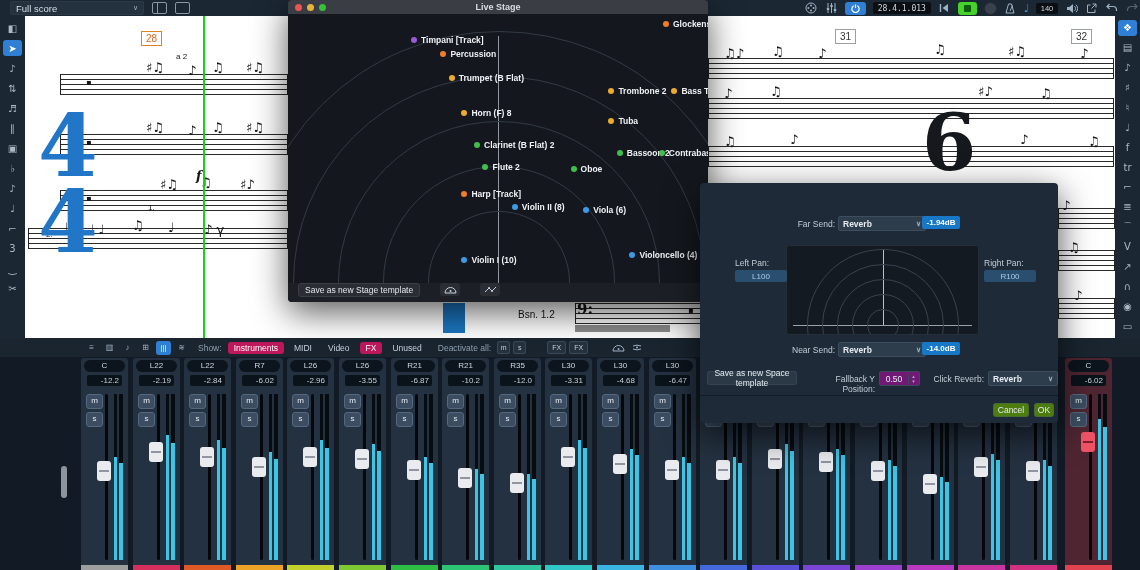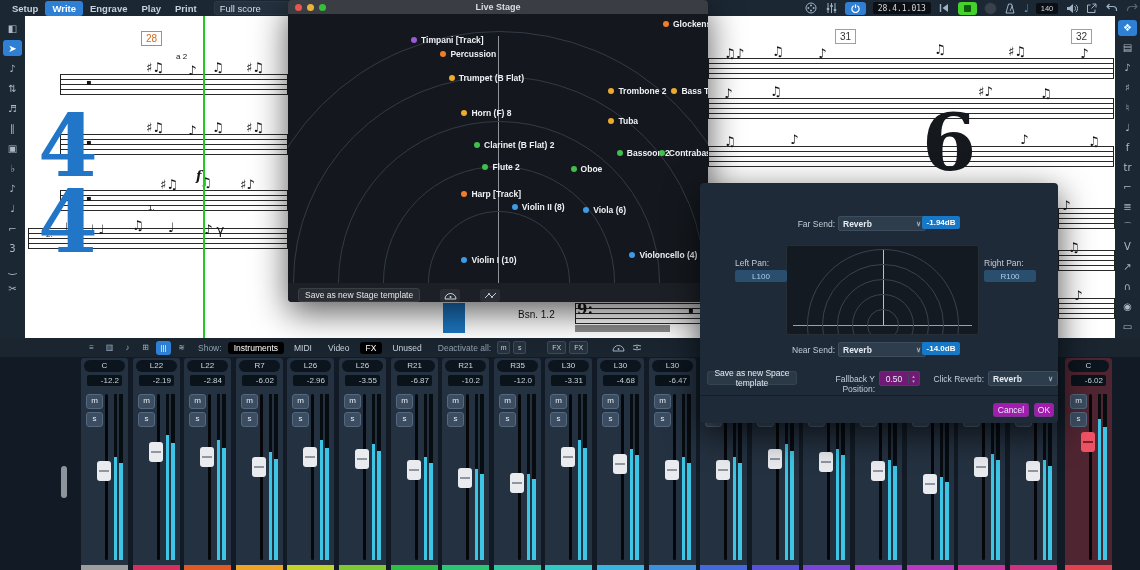--- a/index.html
+++ b/index.html
@@ -53,21 +53,21 @@
   .titlebar{height:14px;background:#3a3e44;display:flex;align-items:center;position:relative;}
   .titlebar .title{position:absolute;left:0;right:0;text-align:center;font-size:9px;color:#d8dce0;font-weight:bold;}
   .lights{display:flex;gap:5px;margin-left:7px;z-index:1;}
   .light{width:7px;height:7px;border-radius:50%;}
   #stage-canvas{position:relative;width:420px;height:269px;overflow:hidden;}
   .arc{position:absolute;border:1px solid #333b45;border-radius:50%;}
   #stage-centerline{position:absolute;left:50%;top:22px;bottom:0;width:1px;background:#8d949c;}
   .inst{position:absolute;display:flex;align-items:center;gap:4px;transform:translate(-3px,-3px);}
   .inst .dot{width:6px;height:6px;border-radius:50%;flex:none;}
   .inst .lbl{font-size:8.5px;font-weight:bold;color:#eef1f4;white-space:nowrap;}
-  #stage-bottom{height:19px;background:#1c2026;display:flex;align-items:flex-end;gap:20px;padding-left:10px;}
+  #stage-bottom{height:19px;background:#1c2026;display:flex;align-items:flex-start;gap:20px;padding-left:10px;}
   .dark-btn{background:#2a2e34;border:1px solid #3a3f46;border-radius:3px;color:#e3e7ea;font-size:8.5px;
       padding:1px 6px;line-height:10px;}
   .mini-icon-btn{width:20px;height:13px;background:#2a2e34;border-radius:3px;display:flex;align-items:center;justify-content:center;}
   
   #live-space{position:absolute;left:700px;top:183px;width:358px;height:240px;z-index:20;
       box-shadow:0 10px 34px rgba(0,0,0,.7);border-radius:4px;overflow:hidden;background:#1e2a37;}
   #live-space .titlebar{background:#3b3e43;}
   .ls-label{position:absolute;font-size:8.5px;color:#c3cdd8;text-align:right;}
   .dropdown{position:absolute;height:13px;background:#2e3d4c;border:1px solid #3d4d5e;border-radius:2px;
       display:flex;align-items:center;justify-content:space-between;padding:0 4px;font-size:8.5px;color:#e6ecf2;font-weight:bold;}
@@ -78,32 +78,32 @@
       display:flex;align-items:center;justify-content:center;}
   #pan-panel{position:absolute;left:86px;top:62px;width:191px;height:88px;background:#141a22;
       border:1px solid #262e38;border-radius:3px;overflow:hidden;}
   #pan-centerline{position:absolute;left:50%;top:4px;bottom:8px;width:1px;background:#b9c0c7;}
   #pan-baseline{position:absolute;left:6px;right:6px;bottom:8px;height:1px;background:#9aa1a8;}
   .pan-arc{position:absolute;border:1px solid #3a434e;border-radius:50%;}
   .spin{position:absolute;height:13px;background:#701a75;border:1px solid #3a4a59;border-radius:2px;
       display:flex;align-items:center;}
   .spin .val{width:28px;text-align:center;font-size:8.5px;color:#e6ecf2;}
   .spin .arrows{width:9px;display:flex;flex-direction:column;align-items:center;font-size:5px;color:#9fb2c4;line-height:5px;border-left:1px solid #3a4a59;}
-  .btn{position:absolute;height:14px;background:#a21caf;border:1px solid #44556466;border-radius:3px;color:#e6ecf2;
+  .btn{position:absolute;height:14px;background:#4d7c0f;border:1px solid #44556466;border-radius:3px;color:#e6ecf2;
       font-size:8.5px;display:flex;align-items:center;justify-content:center;}
   #ls-footer-line{position:absolute;left:0;right:0;top:212px;height:1px;background:#141d27;}
   
   #mixer{position:absolute;left:0;top:338px;width:1140px;height:232px;background:#121b25;z-index:5;}
   #mixer-toolbar{position:absolute;left:0;top:0;width:1140px;height:19px;background:#1a2530;
       display:flex;align-items:center;font-size:8.5px;}
   .mt-icon{width:15px;height:14px;margin-right:3px;display:flex;align-items:center;justify-content:center;
       color:#9fb2c4;font-size:10px;border-radius:3px;}
   .mt-icon.active{background:#2f80d5;color:#fff;}
   .pill{border-radius:3px;padding:1px 6px;margin-right:4px;color:#c6d2dd;background:transparent;}
-  .pill.active{background:#000000;color:#fff;}
+  .pill.active{background:#be185d;color:#fff;}
   .mt-label{color:#8fa0b0;margin:0 6px;}
   .mini-sq{width:11px;height:11px;background:#26323e;border:1px solid #3a4a59;border-radius:2px;
       display:flex;align-items:center;justify-content:center;color:#c6d2dd;font-size:7px;margin-right:3px;}
   #strips{position:absolute;left:0;top:20px;width:1140px;height:212px;}
   .strip{position:absolute;top:0;width:47px;height:212px;background:#243140;border-radius:3px 3px 0 0;}
   .strip.master{background:#4f2531;}
   .pan-pill{position:absolute;left:3px;right:3px;top:2px;height:12px;background:#0c141d;border-radius:6px;
       color:#cfd9e2;font-size:8px;text-align:center;line-height:12px;}
   .db-box{position:absolute;left:6px;right:6px;top:17px;height:11px;background:#0a121a;border-radius:2px;
       color:#c6d1da;font-size:8px;text-align:right;line-height:11px;padding-right:3px;box-sizing:border-box;}
@@ -188,27 +188,20 @@
         <div>4</div>
       </div>
       <div class="score-item " id="big-six" style="left: 922px; top: 104px;">6</div>
       <div class="score-item " style="left: 577px; top: 300px; font-family: &quot;DejaVu Serif&quot;, serif; font-weight: bold; font-size: 15px; color: rgb(20, 20, 20);">9:</div>
       <div class="score-item " style="left: 443px; top: 303px; width: 22px; height: 30px; background: rgb(27, 117, 191);"></div>
       <div class="score-item " style="left: 575px; top: 325px; width: 95px; height: 7px; background: rgb(138, 138, 138);"></div>
       <div class="score-item " id="playhead" style="left: 203px; top: 16px; height: 322px; z-index: 3;"></div>
     </div>
 
   <div id="menubar">
-    <div id="menu-tabs">
-        <div class="menu-tab">Setup</div>
-        <div class="menu-tab active">Write</div>
-        <div class="menu-tab">Engrave</div>
-        <div class="menu-tab">Play</div>
-        <div class="menu-tab">Print</div>
-      </div>
     <div id="layout-select">
       <span>Full score</span>
       <span class="chev">∨</span>
     </div>
     <span class="win-icon split"></span>
     <span class="win-icon"></span>
 
     <div id="transport">
       <span class="ticon">
         <svg width="12" height="12" viewBox="0 0 12 12">

